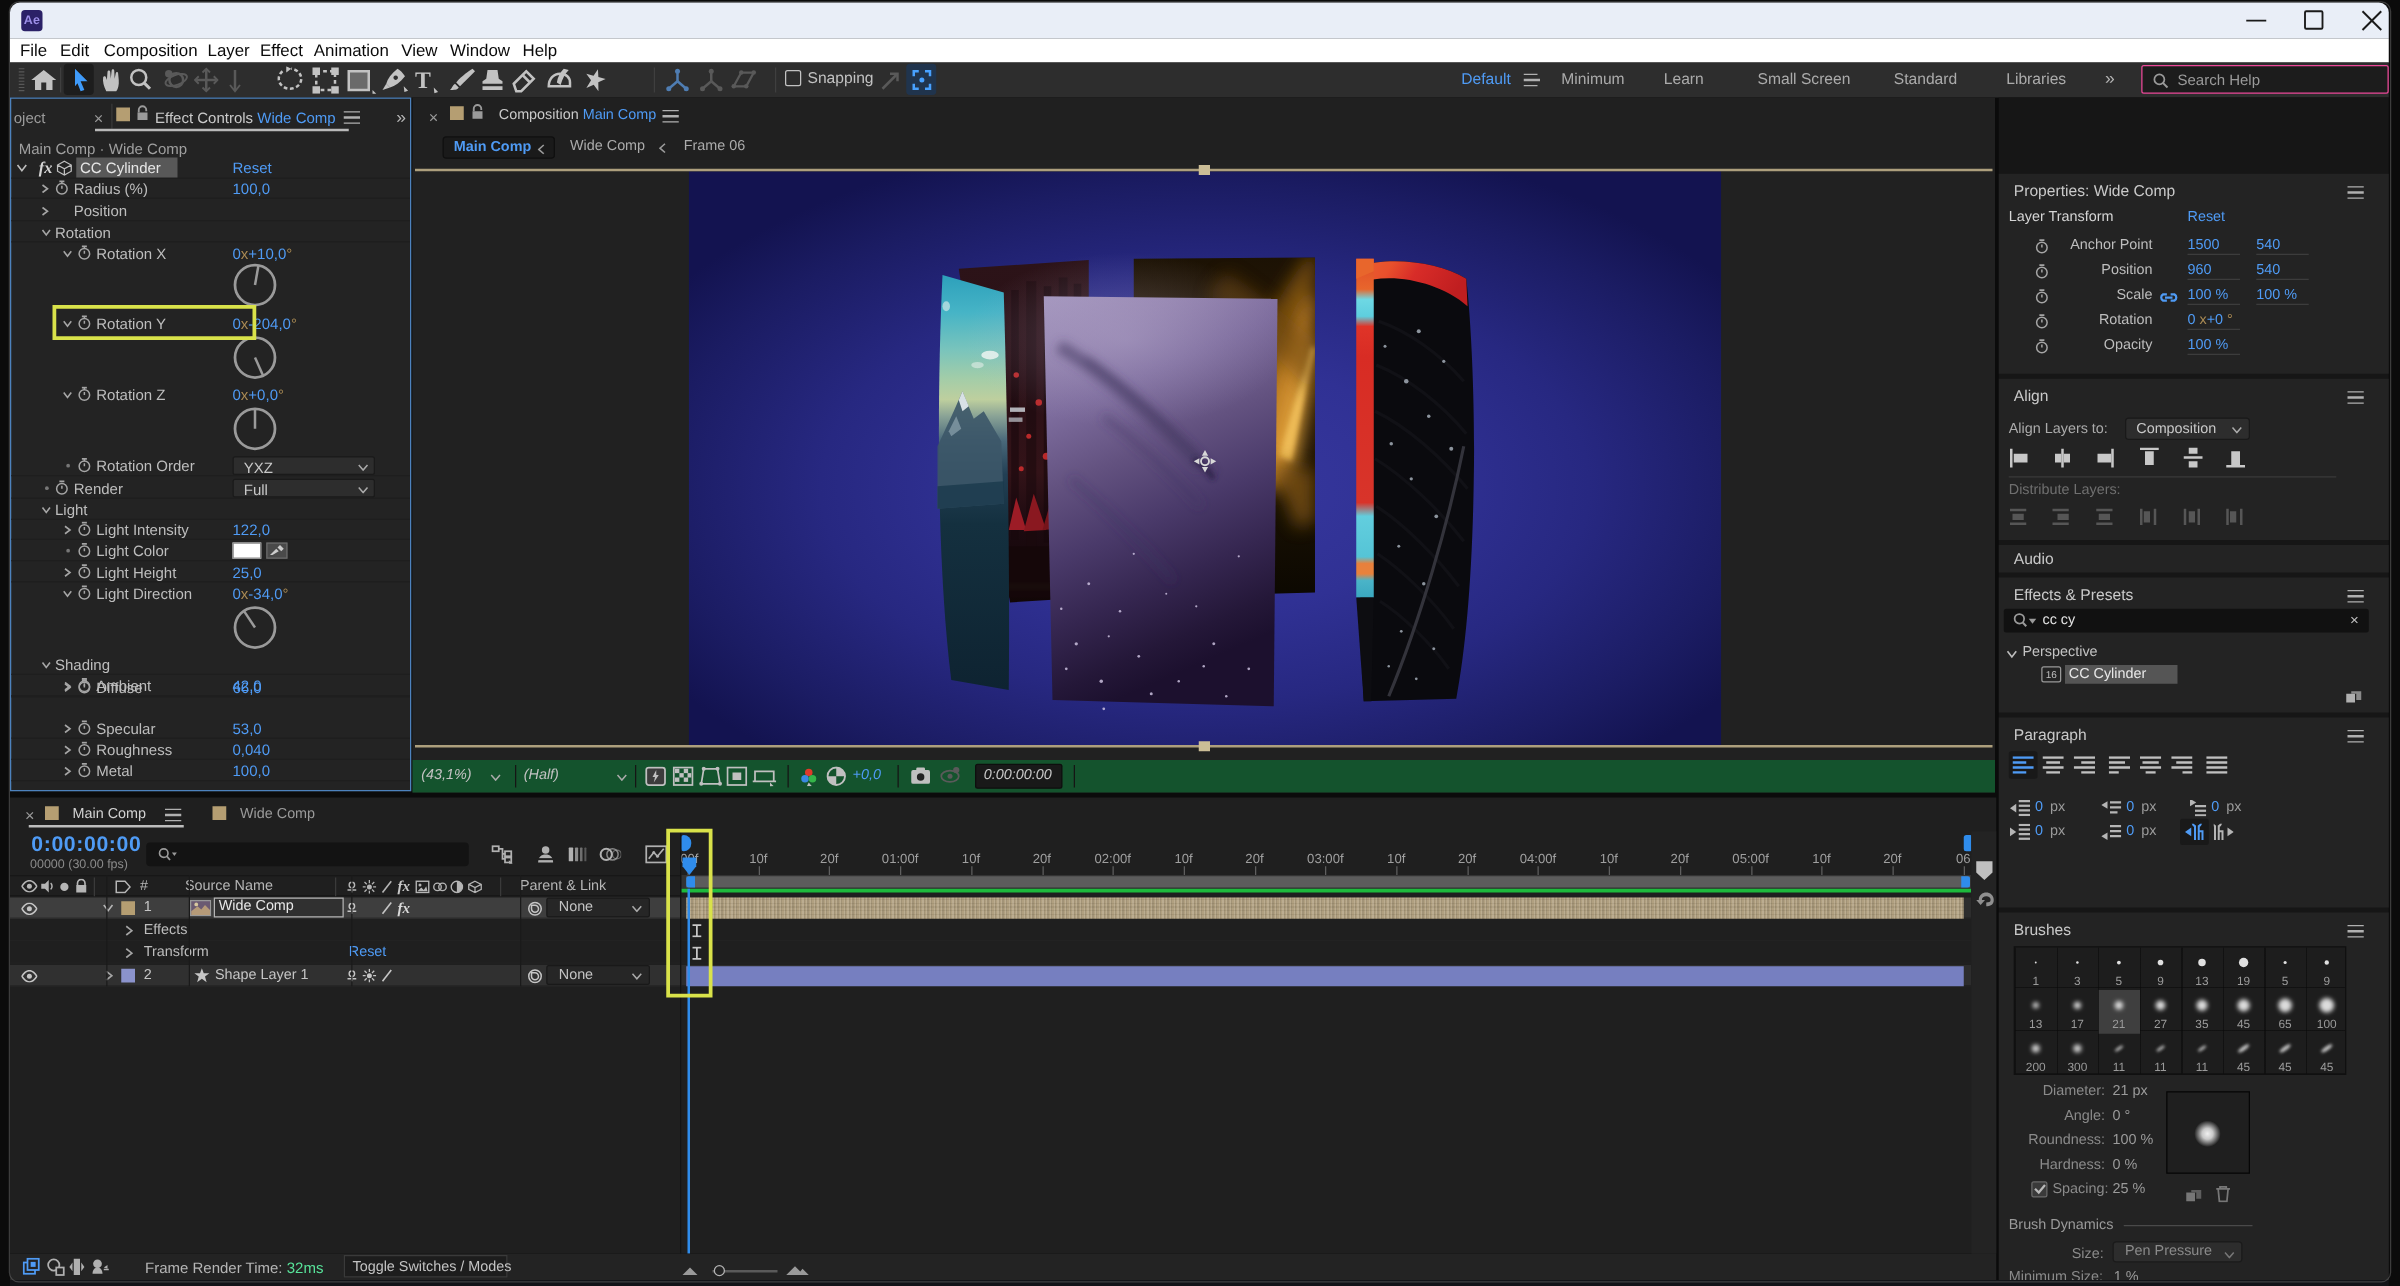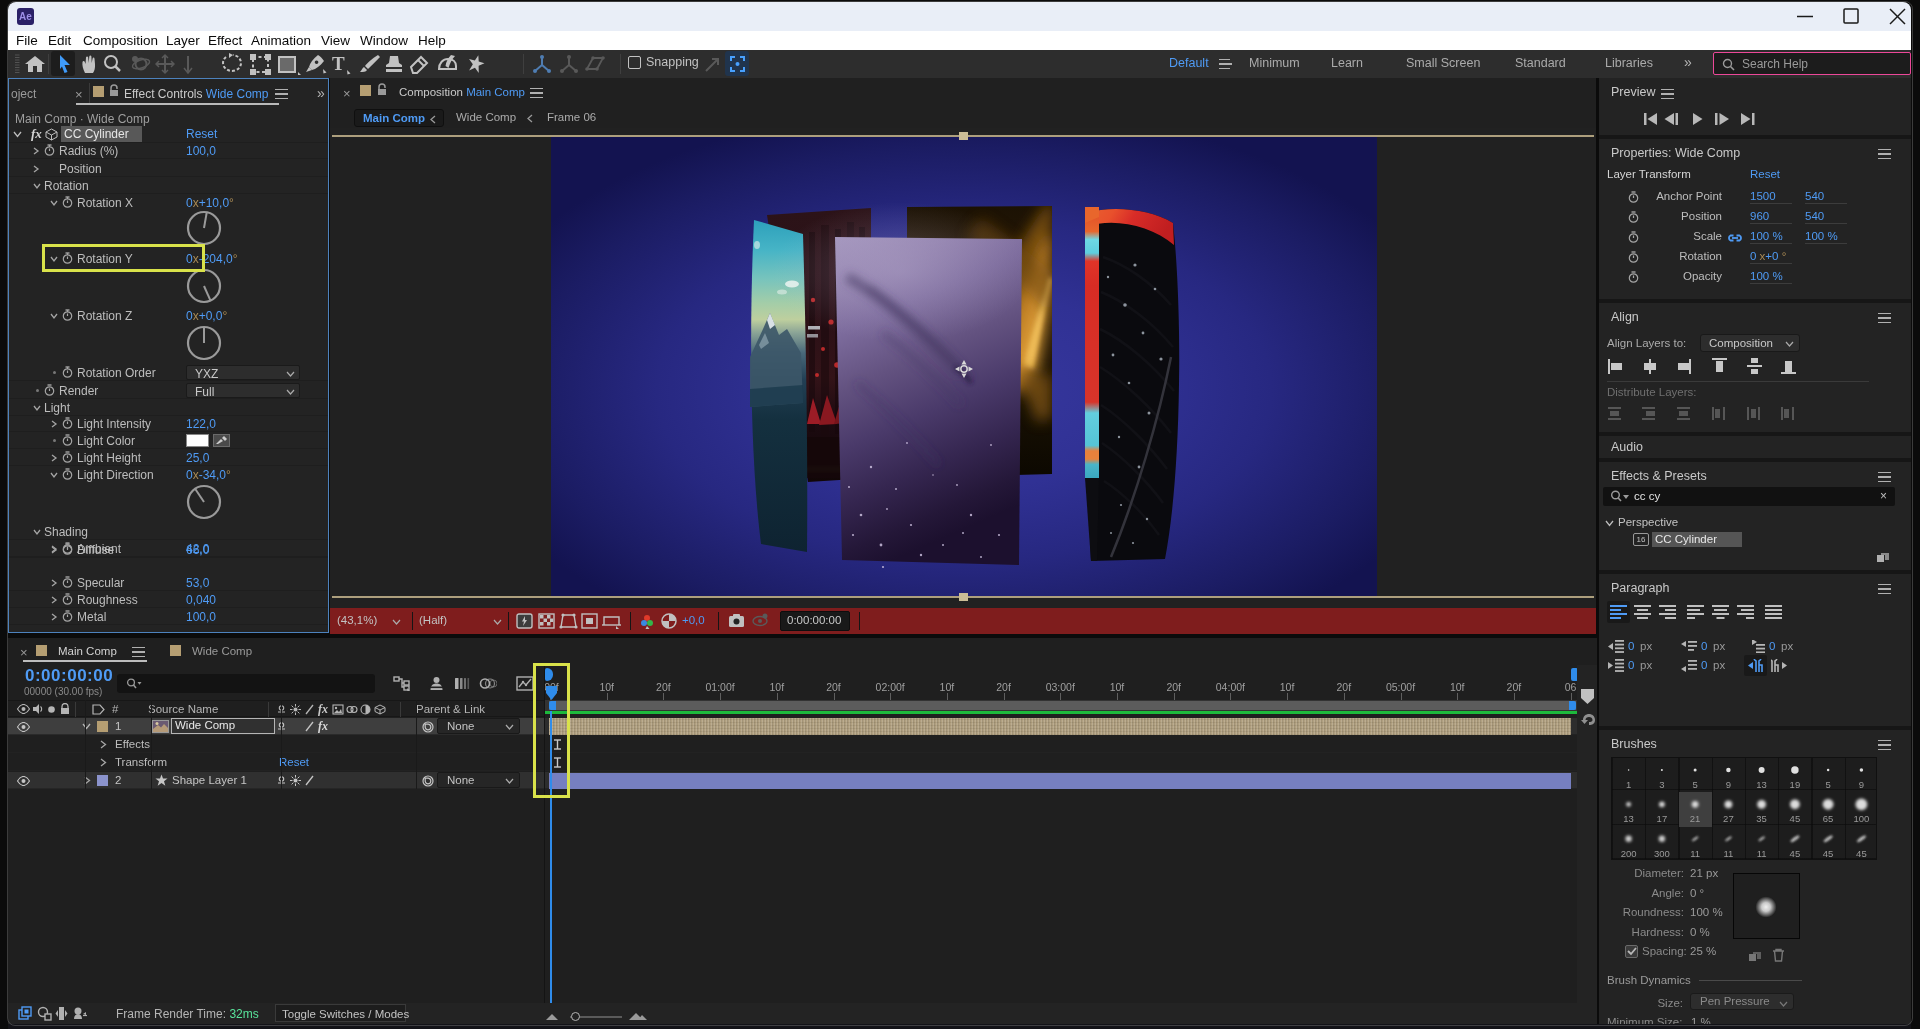--- a/index.html
+++ b/index.html
@@ -720,21 +720,21 @@
           <path d="M413 223 L410.5 227.5 L415.5 227.5 Z M413 241 L410.5 236.5 L415.5 236.5 Z M404 232 L408.5 229.5 L408.5 234.5 Z M422 232 L417.5 229.5 L417.5 234.5 Z" fill="#d8d8d8" stroke="none"></path>
         </g>
       </svg>
 
       <div style="position:absolute;left:2px;top:7px;width:1262px;height:2px;background:#ad9f7d;"></div>
       <div style="position:absolute;left:2px;top:468px;width:1262px;height:2px;background:#ad9f7d;"></div>
       <div style="position:absolute;left:629px;top:4px;width:9px;height:8px;background:#cbbd96;"></div>
       <div style="position:absolute;left:629px;top:465px;width:9px;height:8px;background:#cbbd96;"></div>
     </div>
 
-    <div style="position:absolute;left:0;top:530px;width:1266px;height:26px;background:#7f1d1d;">
+    <div style="position:absolute;left:0;top:530px;width:1266px;height:26px;background:#14532d;font-style:italic;">
       <div style="position:absolute;left:7px;top:6px;color:#c3c3c3;">(43,1%)</div>
       <svg style="position:absolute;left:62px;top:11px;" width="9" height="6" viewBox="0 0 9 6">
           <path d="M1 1 L4.5 5 L8 1" fill="none" stroke="#aaa" stroke-width="1.2"></path>
         </svg>
       <div style="position:absolute;left:82px;top:4px;width:1px;height:18px;background:#151515;"></div>
       <div style="position:absolute;left:89px;top:6px;color:#c3c3c3;">(Half)</div>
       <svg style="position:absolute;left:163px;top:11px;" width="9" height="6" viewBox="0 0 9 6">
           <path d="M1 1 L4.5 5 L8 1" fill="none" stroke="#aaa" stroke-width="1.2"></path>
         </svg>
       <div style="position:absolute;left:178px;top:4px;width:1px;height:18px;background:#151515;"></div>
@@ -797,37 +797,20 @@
         </svg>
       <div style="position:absolute;left:450px;top:3px;width:70px;height:20px;background:#191919;border:1px solid #0e0e0e;border-radius:2px;">
         <div style="position:absolute;left:6px;top:2px;color:#c8c8c8;">0:00:00:00</div>
       </div>
       <div style="position:absolute;left:529px;top:4px;width:1px;height:18px;background:#151515;"></div>
     </div>
   </div>
 
   <div id="rightcol">
 
-    <div class="rsec" style="top:0;height:57px;">
-      <div class="rhead">Preview</div>
-      <div class="rmenu" style="left:62px;top:11px;"></div>
-      <svg style="position:absolute;left:45px;top:34px;" width="115" height="14" viewBox="0 0 115 14">
-        <g fill="#b8b8b8">
-          <rect x="0" y="1" width="2.5" height="12"></rect>
-            <path d="M13 1 L13 13 L3.5 7 Z"></path>
-          <path d="M30 1 L30 13 L20.5 7 Z"></path>
-            <rect x="31.5" y="1" width="2.5" height="12"></rect>
-          <path d="M49 1 L58.5 7 L49 13 Z"></path>
-          <rect x="71" y="1" width="2.5" height="12"></rect>
-            <path d="M75.5 1 L85 7 L75.5 13 Z"></path>
-          <path d="M97 1 L106.5 7 L97 13 Z"></path>
-            <rect x="108" y="1" width="2.5" height="12"></rect>
-        </g>
-      </svg>
-    </div>
 
     <div class="rsec" style="top:61px;height:160px;">
       <div class="rhead">Properties: Wide Comp</div>
       <div class="rmenu" style="left:279px;top:10px;"></div>
       <div style="position:absolute;left:8px;top:29px;color:#d5d5d5;">Layer Transform</div>
       <div class="blue" style="position:absolute;left:151px;top:29px;">Reset</div>
       <div class="proprow" style="top:51px;">
           <svg class="sw" width="11" height="13" viewBox="0 0 11 13">
             <circle cx="5.5" cy="7" r="4.2" fill="none" stroke="#a5a5a5" stroke-width="1.2"></circle>
             <line x1="3.5" y1="1" x2="7.5" y2="1" stroke="#a5a5a5" stroke-width="1.4"></line>

